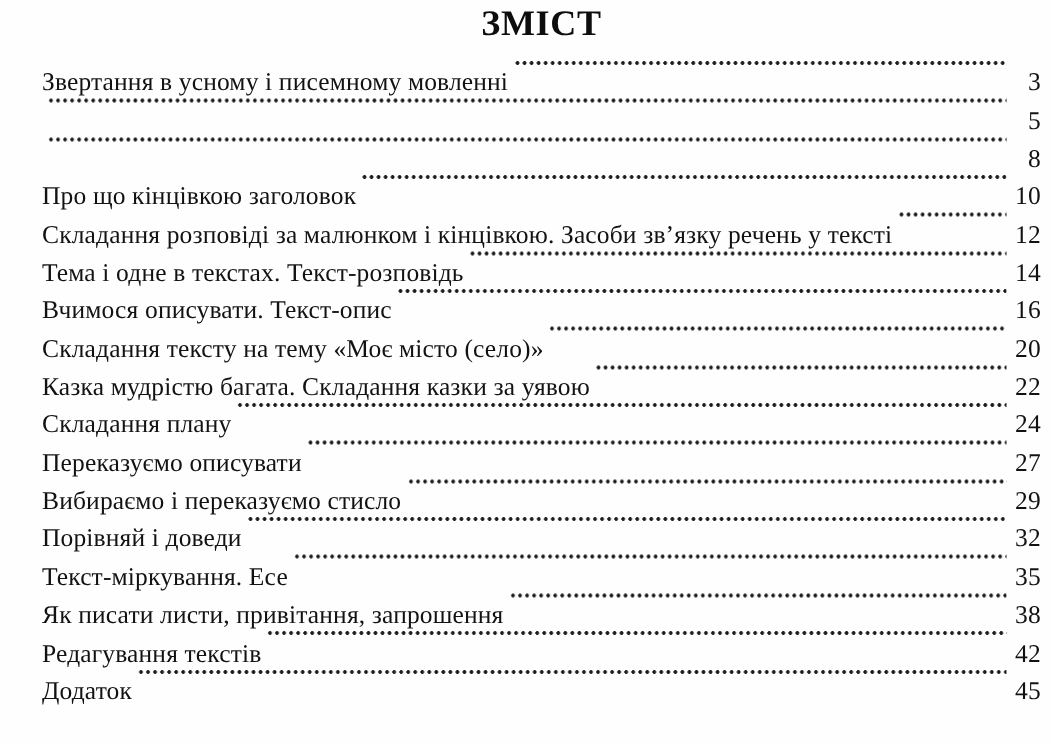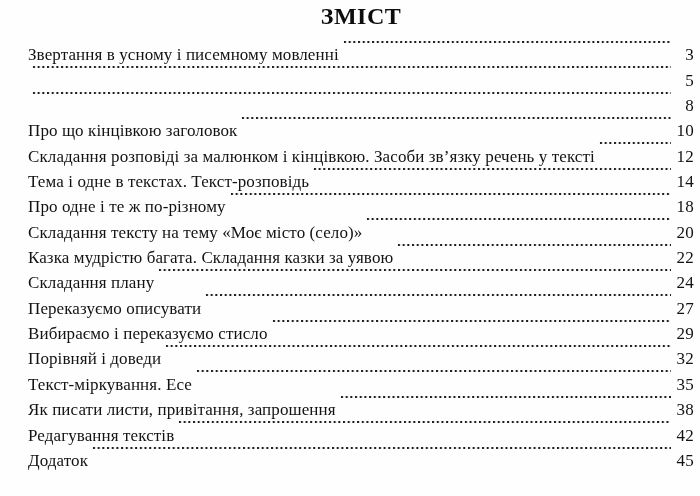--- a/index.html
+++ b/index.html
@@ -83,23 +83,23 @@
       <span class="toc-label">Складання розповіді за малюнком і кінцівкою. Засоби зв’язку речень у тексті</span>
       <span class="leader"></span>
       <span class="toc-page">12</span>
     </div>
     <div class="toc-row">
       <span class="toc-label">Тема і одне в текстах. Текст-розповідь</span>
       <span class="leader"></span>
       <span class="toc-page">14</span>
     </div>
     <div class="toc-row">
-      <span class="toc-label">Про одне і те ж по-різному</span>
+      <span class="toc-label">Вчимося описувати. Текст-опис</span>
       <span class="leader"></span>
-      <span class="toc-page">18</span>
+      <span class="toc-page">16</span>
     </div>
     <div class="toc-row">
       <span class="toc-label">Складання тексту на тему «Моє місто (село)»</span>
       <span class="leader"></span>
       <span class="toc-page">20</span>
     </div>
     <div class="toc-row">
       <span class="toc-label">Казка мудрістю багата. Складання казки за уявою</span>
       <span class="leader"></span>
       <span class="toc-page">22</span>

